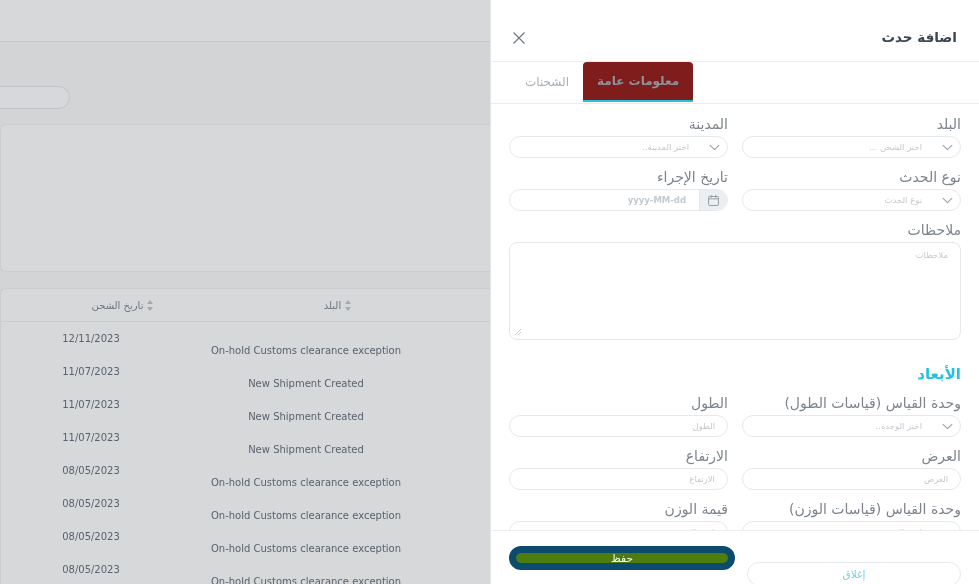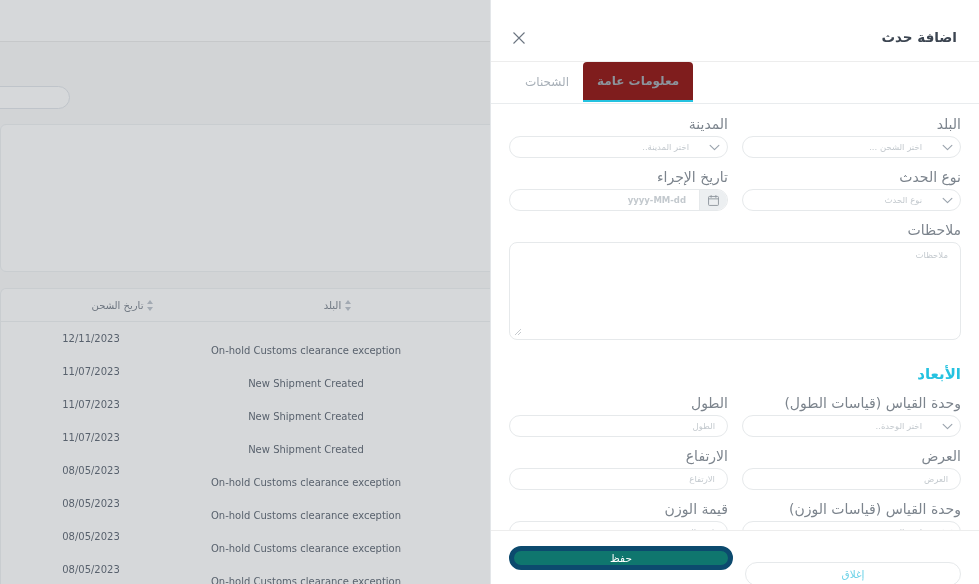--- a/index.html
+++ b/index.html
@@ -199,21 +199,21 @@
     flex: 0 0 54px; height: 54px;
     border-top: 1px solid #ededed;
     display: flex; flex-direction: row; align-items: center;
     gap: 12px; padding: 0 18px;
   }
   .fbtn {
     flex: 1 1 0; height: 24px; border-radius: 12px;
     display: flex; align-items: center; justify-content: center;
     font-size: 10.5px; cursor: pointer;
   }
-  .fbtn.save { background: #0f766e; color: #ffffff; border: 5px solid #0c4a6e; text-align: center; }
+  .fbtn.save { background: #4d7c0f; color: #ffffff; border: 7px solid #0c4a6e; text-align: center; }
   .fbtn.cancel { background: #ffffff; color: #6fd3e8; border: 1px solid #e6e9eb; margin-top: 33px; }
 </style>
 </head>
 <body>
 
 <div id="app">
 
   <div class="bg-page">
     <div class="bg-topbar"></div>
     <div class="bg-body"></div>

